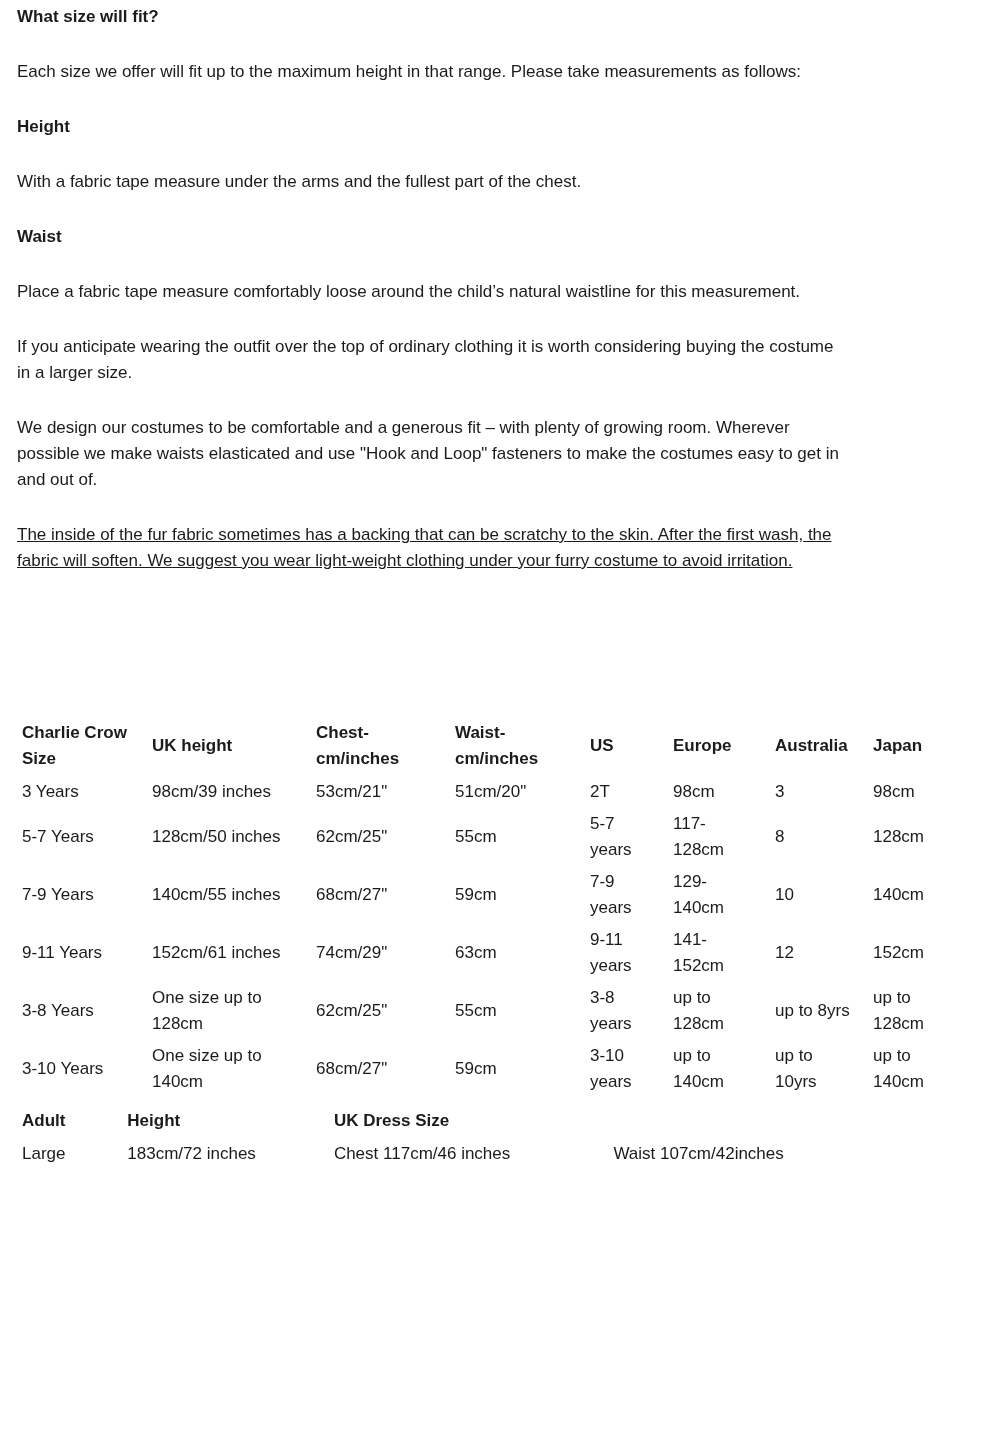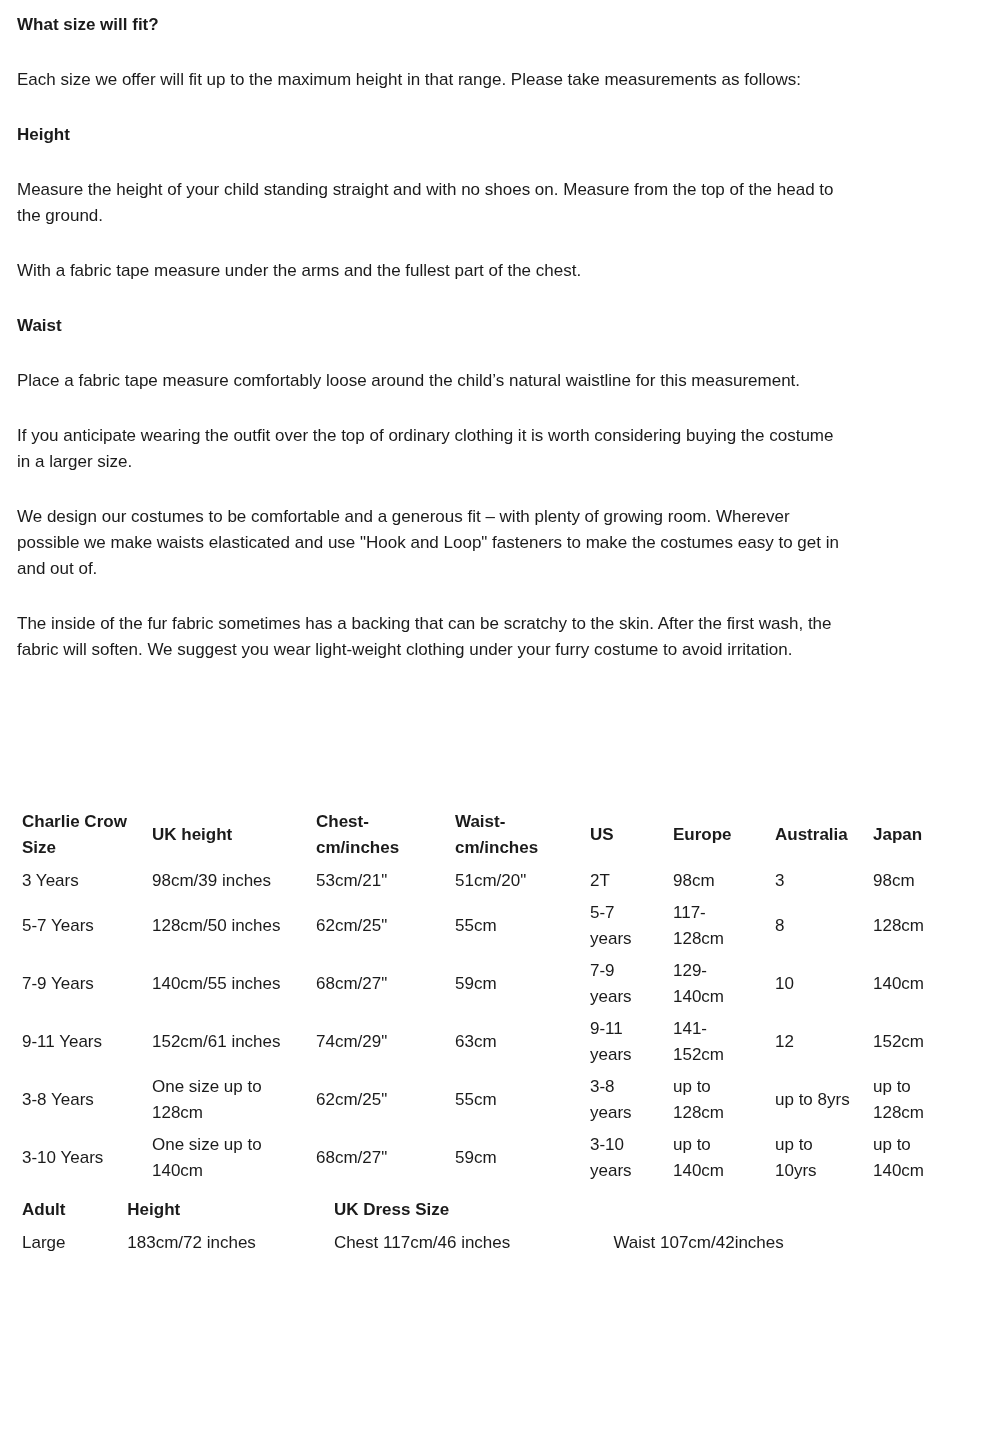--- a/index.html
+++ b/index.html
@@ -6,36 +6,36 @@
   html, body { background: #ffffff; }
   body {
     width: 1000px;
     height: 1452px;
     font-family: "Liberation Sans", sans-serif;
     font-size: 17px;
     line-height: 26px;
     color: #1b1b1b;
     overflow: hidden;
   }
-  .doc { padding: 12px 30px 0 17px; }
+  .doc { padding: 4px 30px 0 17px; }
   .para { white-space: pre-line; margin-bottom: 29px; }
   .heading {
     font-size: 17px;
     font-weight: bold;
     line-height: 26px;
     margin-bottom: 29px;
   }
   .fur-heading {
     font-size: 17px;
     font-weight: normal;
     line-height: 26px;
     text-decoration: underline;
     margin-bottom: 0;
   }
-  .fur-body { margin-bottom: 12px; }
+  .fur-body { margin-bottom: 12px; text-decoration: underline; }
 
   table { border-collapse: collapse; table-layout: fixed; }
   .size-table { width: 983px; margin-top: 142px; }
   .size-table th, .size-table td,
   .adult-table th, .adult-table td {
     white-space: pre-line;
     text-align: left;
     vertical-align: middle;
     line-height: 26px;
     padding: 3px 8px 3px 5px;
@@ -52,22 +52,20 @@
 </head>
 <body>
 
 <div class="doc">
 
   <div class="heading">What size will fit?</div>
 
   <p class="para">Each size we offer will fit up to the maximum height in that range. Please take measurements as follows:</p>
 
   <div class="heading">Height</div>
-  <p class="para">Measure the height of your child standing straight and with no shoes on. Measure from the top of the head to
-the ground.</p>
 
   <p class="para">With a fabric tape measure under the arms and the fullest part of the chest.</p>
 
   <div class="heading">Waist</div>
   <p class="para">Place a fabric tape measure comfortably loose around the child’s natural waistline for this measurement.</p>
 
   <p class="para">If you anticipate wearing the outfit over the top of ordinary clothing it is worth considering buying the costume
 in a larger size.</p>
 
   <p class="para">We design our costumes to be comfortable and a generous fit – with plenty of growing room. Wherever

